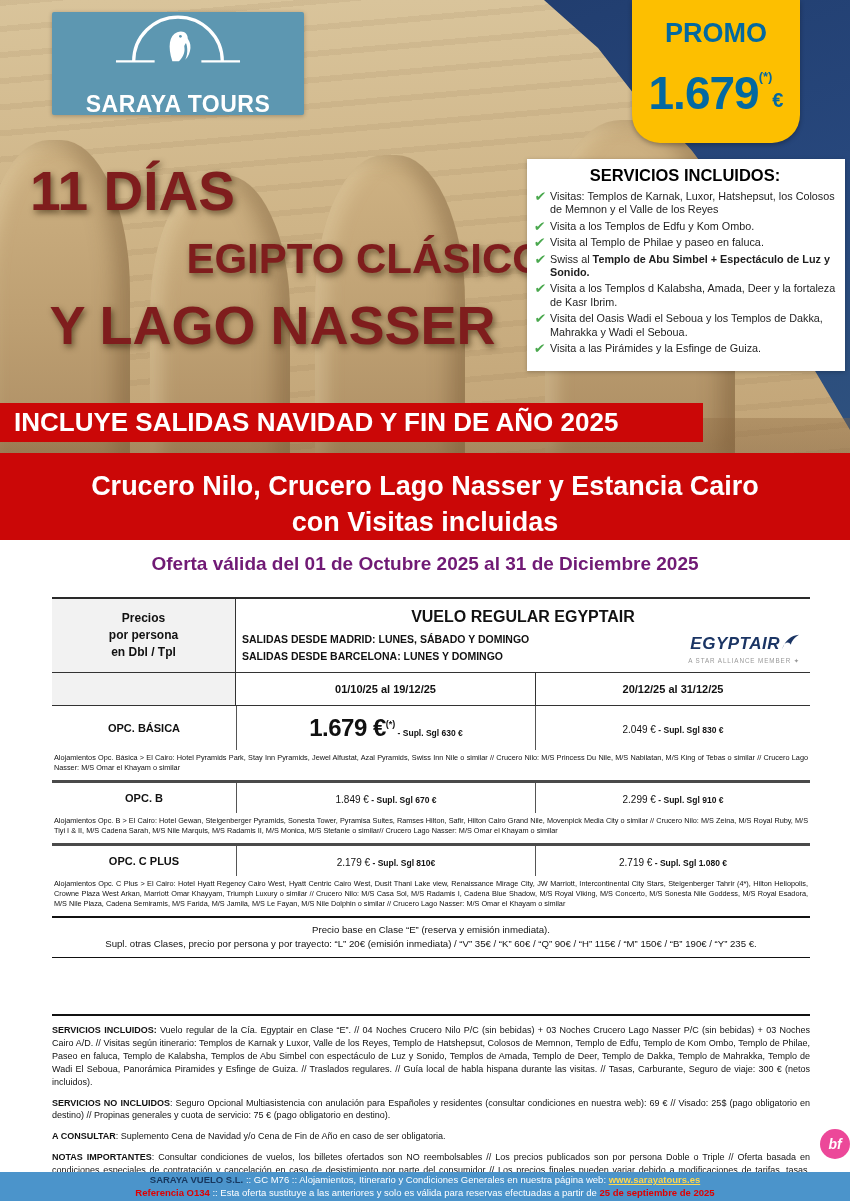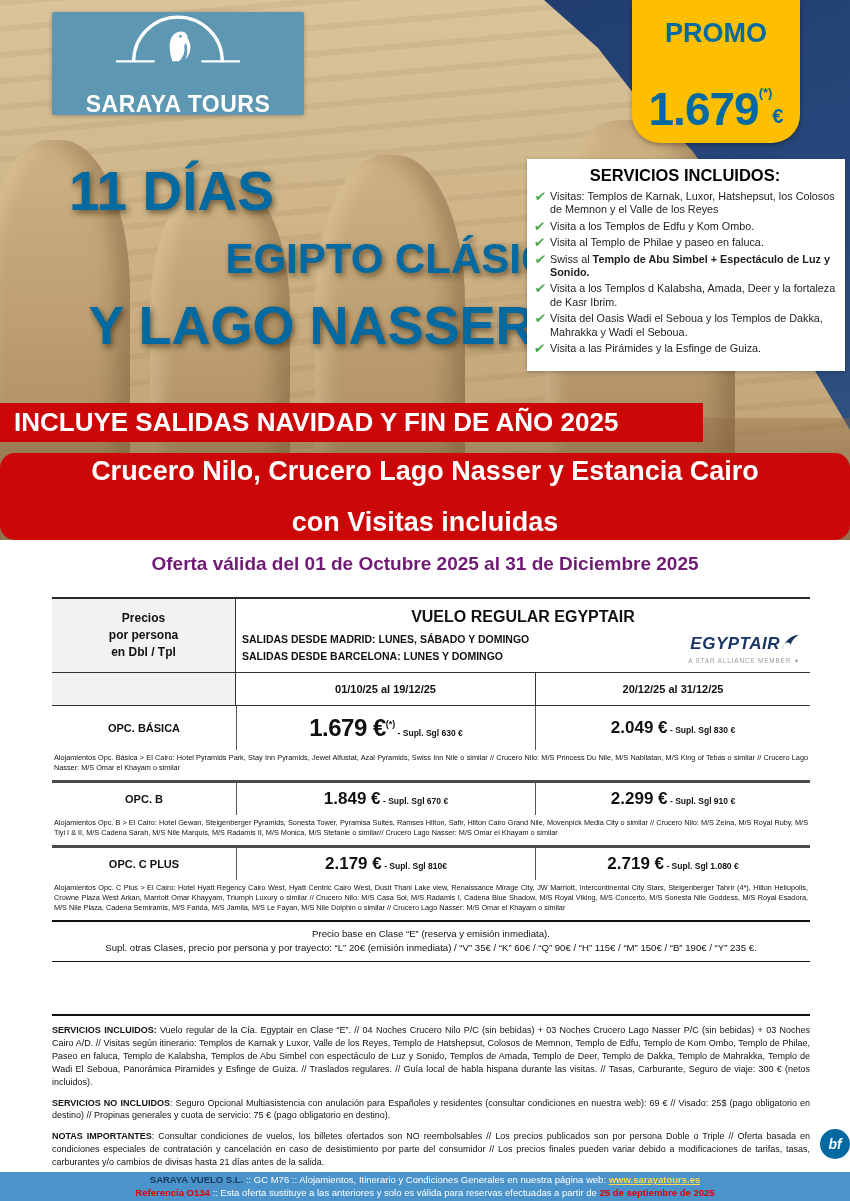--- a/index.html
+++ b/index.html
@@ -25,42 +25,42 @@
   
   .logo-box{position:absolute;left:52px;top:12px;width:252px;height:103px;background:#5d97b1;
        border-radius:2px;display:flex;flex-direction:column;align-items:center;justify-content:center;
        box-shadow:0 1px 4px rgba(0,0,0,.25);gap:24px;}
   .logo-box svg{margin-top:4px;}
   .logo-name{color:#fff;font-size:23px;font-weight:bold;letter-spacing:.5px;margin-top:-8px;}
   
   .promo{position:absolute;left:632px;top:0;width:168px;height:143px;background:#fdbf00;
        border-radius:0 0 28px 28px;text-align:center;color:#0369a1;box-shadow:0 2px 5px rgba(0,0,0,.3);}
   .promo-label{font-size:27px;font-weight:bold;margin-top:18px;}
-  .promo-price-row{margin-top:10px;line-height:68px;white-space:nowrap;}
+  .promo-price-row{margin-top:10px;line-height:36px;white-space:nowrap;}
   .promo-price{font-size:46px;font-weight:bold;letter-spacing:-1px;}
   .promo-star{font-size:13px;font-weight:bold;vertical-align:28px;}
   .promo-eur{font-size:20px;font-weight:bold;vertical-align:2px;}
   
-  .hero-title{position:absolute;left:0;top:158px;width:545px;color:#0369a1;font-weight:bold;
-       text-shadow:2px 3px 6px rgba(55,38,12,.65);line-height:67px;padding-left:39px;}
+  .hero-title{position:absolute;left:0;top:158px;width:545px;color:#7f1d1d;font-weight:bold;
+       text-shadow:2px 3px 6px rgba(55,38,12,.65);line-height:67px;}
   .ht1{font-size:55px;padding-left:30px;}
   .ht2{font-size:42px;text-align:right;}
   .ht3{font-size:54px;text-align:center;}
   
   .svc-box{position:absolute;left:527px;top:159px;width:318px;min-height:212px;background:#fff;
        padding:7px 9px 9px 7px;box-sizing:border-box;box-shadow:0 1px 4px rgba(0,0,0,.25);}
   .svc-title{text-align:center;font-weight:bold;font-size:16.5px;margin-bottom:5px;color:#000;}
   .svc-item{display:flex;margin-bottom:3px;}
   .check{width:16px;flex:0 0 16px;color:#4aa84e;font-size:13.5px;line-height:13px;transform:skewX(-6deg);}
   .svc-text{flex:1;font-size:10.8px;line-height:13.4px;color:#1d1d1d;}
   
   .banner1{position:absolute;left:0;top:403px;width:703px;height:39px;background:#cb0707;
        color:#fff;font-weight:bold;font-size:26px;line-height:39px;padding-left:14px;box-sizing:border-box;}
   .banner2{position:absolute;left:0;top:453px;width:850px;height:87px;background:#cb0707;color:#fff;
-       display:flex;flex-direction:column;align-items:center;justify-content:space-between;font-weight:bold;border-radius:15px;}
+       display:flex;flex-direction:column;align-items:center;justify-content:flex-end;font-weight:bold;}
   .banner2 div{font-size:27px;line-height:36px;}
   
   .offer-line{position:absolute;left:0;top:553px;width:850px;text-align:center;
        font-size:19px;font-weight:bold;color:#701a75;}
   
   .price-table{position:absolute;left:52px;top:597px;width:758px;border-top:2px solid #2a2a2a;}
   .t-top{display:grid;grid-template-columns:184px 574px;}
   .t-left{background:#f2f2f2;border-right:1.5px solid #333;display:flex;flex-direction:column;
        justify-content:center;align-items:center;font-weight:bold;font-size:12px;line-height:17px;}
   .flight-title{text-align:center;font-weight:bold;font-size:16px;padding:9px 0 3px;}
@@ -74,34 +74,34 @@
   .t-dates .d0{background:#f2f2f2;border-right:1.5px solid #333;}
   .t-dates .dc{text-align:center;font-weight:bold;font-size:11px;padding:10px 0;}
   .t-dates .d1{border-right:1.5px solid #333;}
   .opt-row{display:grid;grid-template-columns:184px 300px 274px;align-items:center;}
   .opt-row .cell{text-align:center;padding:6px 0;}
   .opt-row .c0{font-weight:bold;font-size:11px;}
   .opt-row .c1{border-left:1.5px solid #555;border-right:1.5px solid #555;}
   .row-tall .c1,.row-tall .c2{padding:8px 0;}
   .price-main{font-size:24px;font-weight:bold;letter-spacing:-.5px;}
   .price-star{font-size:9px;font-weight:bold;vertical-align:9px;}
-  .price-mid{font-size:17px;font-weight:bold;}
+  .price-mid{font-size:10px;font-weight:normal;}
   .price-supl{font-size:8.5px;font-weight:bold;}
   .t-note{font-size:7.3px;line-height:9.8px;color:#111;padding:3px 2px 7px;text-align:justify;}
   .t-sep{height:3.5px;background:#4a4a4a;}
   .base-block{border-top:2.5px solid #111;border-bottom:1.5px solid #111;text-align:center;padding:6px 4px 8px;}
   .base-l1{font-size:9.6px;}
   .base-l2{font-size:9.6px;margin-top:3px;}
   
   .fine{position:absolute;left:52px;top:1014px;width:758px;border-top:2px solid #111;padding-top:8px;}
   .fine p{margin:0 0 8px 0;font-size:9px;line-height:12.9px;text-align:justify;color:#111;}
   .fine b{font-weight:bold;}
   
   .bf-badge{position:absolute;left:820px;top:1129px;width:30px;height:30px;border-radius:50%;
-       background:#0369a1;color:#fff;font-weight:bold;font-style:italic;font-size:14px;
+       background:#ec4899;color:#fff;font-weight:bold;font-style:italic;font-size:14px;
        display:flex;align-items:center;justify-content:center;}
   .footer{position:absolute;left:0;top:1172px;width:850px;height:27px;background:#4b94cb;
        text-align:center;border-bottom:2px solid #8ec0e8;padding-top:2px;box-sizing:content-box;}
   .footer div{font-size:9.5px;line-height:12.5px;color:#fff;}
   .f-navy{color:#17375e;font-weight:bold;}
   .f-link{color:#ffd84d;text-decoration:underline;font-weight:bold;cursor:pointer;}
   .f-red{color:#e00000;font-weight:bold;}
 </style>
 </head>
 <body>
@@ -256,20 +256,21 @@
 
     <div class="base-block">
       <div class="base-l1">Precio base en Clase “E”  (reserva y emisión inmediata).</div>
       <div class="base-l2">Supl. otras Clases, precio por persona y por trayecto: “L” 20€ (emisión inmediata) / “V” 35€ / “K” 60€ / “Q” 90€ / “H” 115€ / “M” 150€ / “B” 190€ / “Y” 235 €.</div>
     </div>
   </div>
 
   <div class="fine">
     <p><b>SERVICIOS INCLUIDOS:</b><span> Vuelo regular de la Cía. Egyptair en Clase “E”. // 04 Noches Crucero Nilo P/C (sin bebidas) + 03 Noches Crucero Lago Nasser P/C (sin bebidas) + 03 Noches Cairo A/D. // Visitas según itinerario: Templos de Karnak y Luxor, Valle de los Reyes, Templo de Hatshepsut, Colosos de Memnon, Templo de Edfu, Templo de Kom Ombo, Templo de Philae, Paseo en faluca, Templo de Kalabsha, Templos de Abu Simbel con espectáculo de Luz y Sonido, Templos de Amada, Templo de Deer, Templo de Dakka, Templo de Mahrakka, Templo de Wadi El Seboua, Panorámica Piramides y Esfinge de Guiza. // Traslados regulares. // Guía local de habla hispana durante las visitas. // Tasas, Carburante, Seguro de viaje: 300 € (netos incluidos).</span></p>
     <p><b>SERVICIOS NO INCLUIDOS</b><span>: Seguro Opcional Multiasistencia con anulación para Españoles y residentes (consultar condiciones en nuestra web): 69 € // Visado: 25$ (pago obligatorio en destino) // Propinas generales y cuota de servicio: 75 € (pago obligatorio en destino).</span></p>
+    <p><b>A CONSULTAR</b><span>: Suplemento Cena de Navidad y/o Cena de Fin de Año en caso de ser obligatoria.</span></p>
     <p><b>NOTAS IMPORTANTES</b><span>: Consultar condiciones de vuelos, los billetes ofertados son NO reembolsables // Los precios publicados son por persona Doble o Triple // Oferta basada en condiciones especiales de contratación y cancelación en caso de desistimiento por parte del consumidor // Los precios finales pueden variar debido a modificaciones de tarifas, tasas, carburantes y/o cambios de divisas hasta 21 días antes de la salida.</span></p>
   </div>
 
   <div class="bf-badge">bf</div>
 
   <div class="footer">
     <div><span class="f-navy">SARAYA VUELO S.L.</span><span> :: GC M76 ::  Alojamientos, Itinerario y Condiciones Generales en nuestra página web:  </span><span class="f-link">www.sarayatours.es</span></div>
     <div><span class="f-red">Referencia O134</span><span> :: Esta oferta sustituye a las anteriores y solo es válida para reservas efectuadas a partir de </span><span class="f-red">25 de septiembre de 2025</span></div>
   </div>
 

